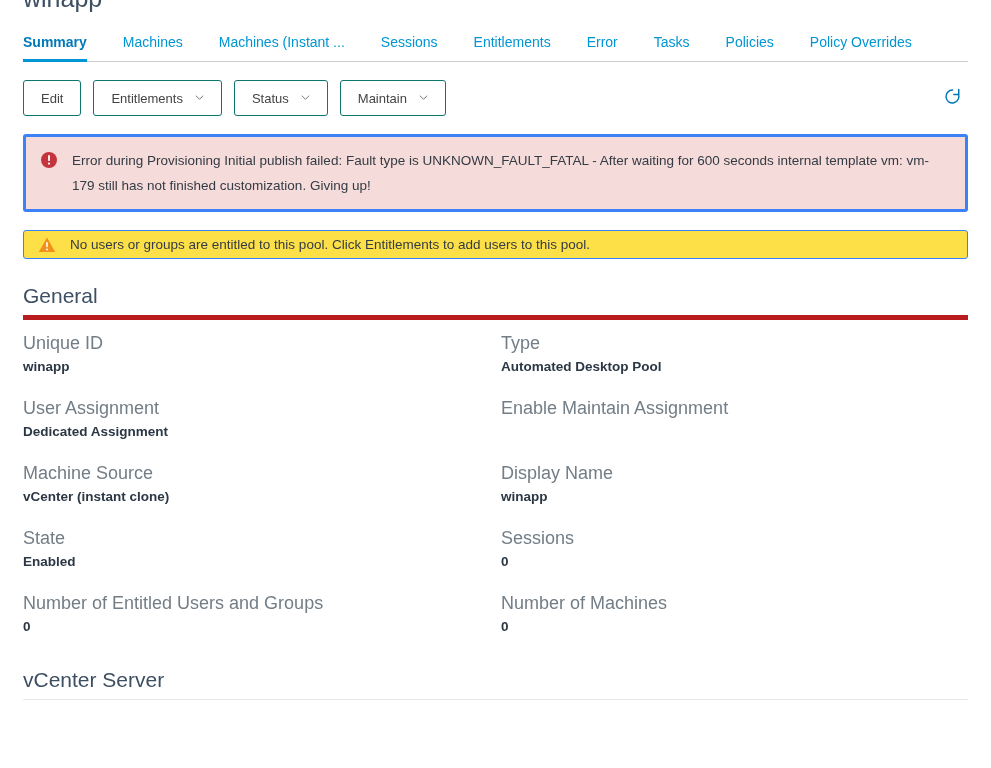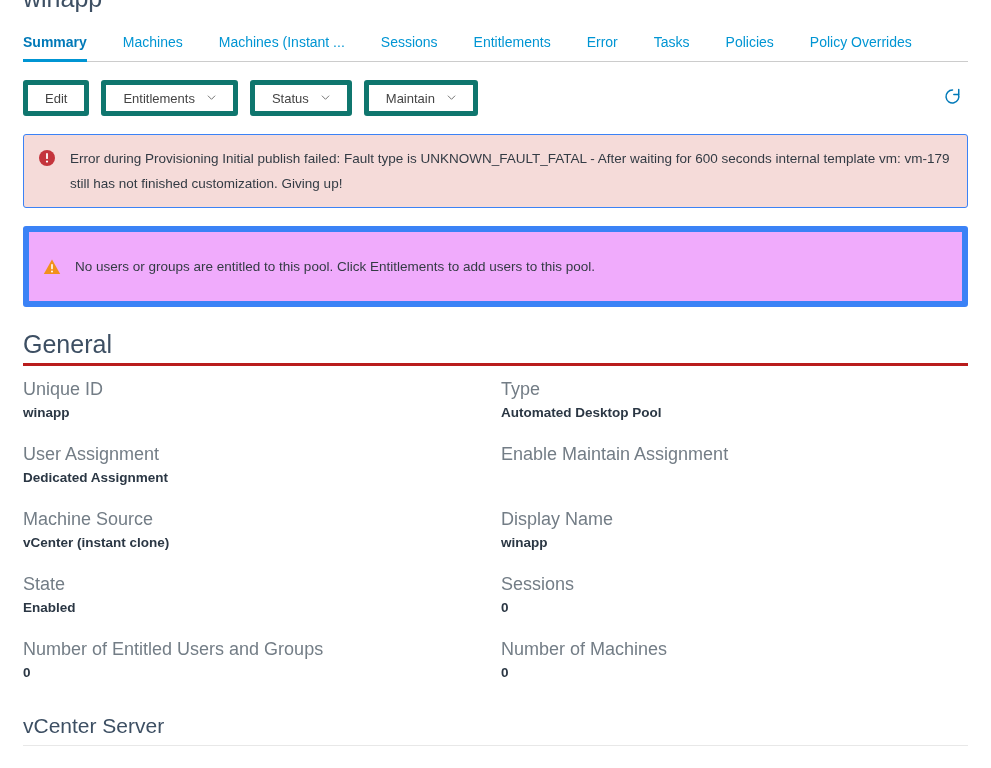--- a/index.html
+++ b/index.html
@@ -69,21 +69,21 @@
 
   
   .actionbar {
     display: flex;
     align-items: center;
     margin-top: 18px;
     height: 36px;
   }
   .btn {
     height: 36px;
-    border: 5px solid #0f766e;
+    border: 1px solid #0f766e;
     background: #ffffff;
     color: #444444;
     font-size: 13px;
     font-family: inherit;
     border-radius: 3px;
     padding: 0 17px;
     margin-right: 12px;
     cursor: pointer;
     display: inline-flex;
     align-items: center;
@@ -118,49 +118,49 @@
     display: flex;
     align-items: flex-start;
     border-radius: 3px;
     margin-top: 18px;
     padding: 11px 14px 11px 14px;
     font-size: 13.5px;
     line-height: 25px;
   }
   .alert-danger {
     background: #f5dbd9;
+    border: 3px solid #3b82f6;
+    color: #333b44;
+  }
+  .alert-warning {
+    background: #fde047;
     border: 1px solid #3b82f6;
     color: #333b44;
-  }
-  .alert-warning {
-    background: #f0abfc;
-    border: 6px solid #3b82f6;
-    color: #333b44;
     align-items: center;
-    padding: 22px 14px;
+    padding: 1px 14px;
   }
   .alert-icon {
     flex: 0 0 auto;
     width: 18px; height: 18px;
     margin-right: 14px;
     margin-top: 3px;
     display: block;
   }
   .alert-warning .alert-icon { margin-top: 1px; }
   .alert-text { flex: 1 1 auto; }
 
   
   .section-title {
-    font-size: 25px;
+    font-size: 21px;
     font-weight: 400;
     color: #3d4f63;
     margin-top: 24px;
     line-height: 26px;
     padding-bottom: 6px;
-    border-bottom: 3px solid #b91c1c;
+    border-bottom: 5px solid #b91c1c;
   }
 
   .grid {
     display: grid;
     grid-template-columns: 478px 1fr;
     margin-top: 12px;
   }
   .field {
     margin-bottom: 19px;
   }

